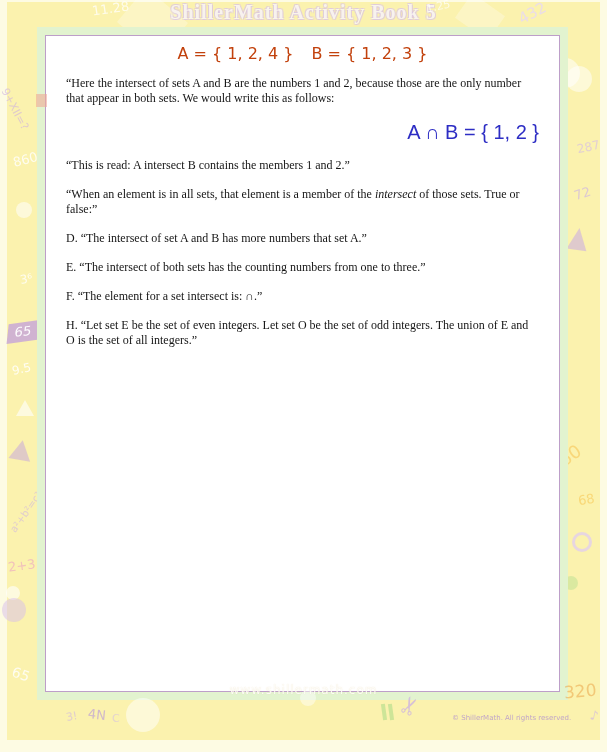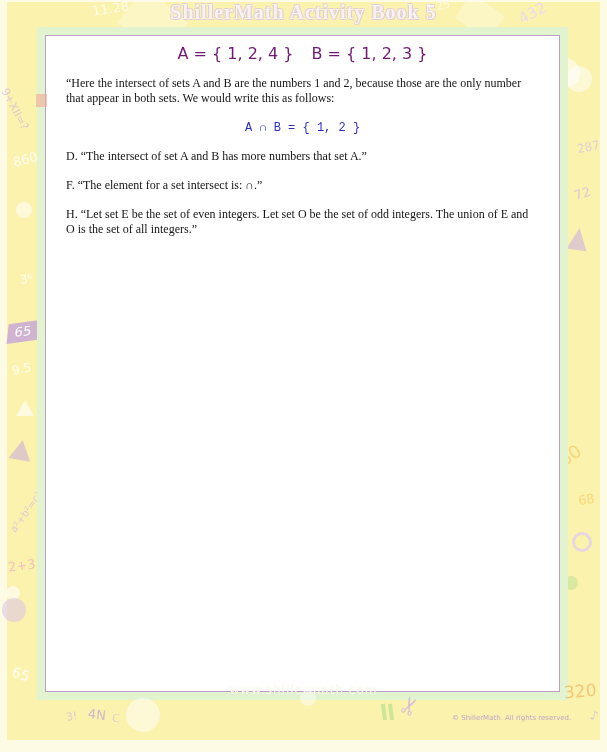--- a/index.html
+++ b/index.html
@@ -9,23 +9,23 @@
   .bgshape{position:absolute;background:rgba(255,255,255,0.28);}
   
   .book-title{position:absolute;left:0;right:0;top:1px;text-align:center;
     font-family:Liberation Serif, serif;font-weight:bold;font-size:20px;letter-spacing:1px;
     color:rgba(253,250,240,0.85);
     text-shadow:1px 1px 0 rgba(214,190,235,0.55),-1px -1px 0 rgba(214,190,235,0.55),1px -1px 0 rgba(214,190,235,0.4),-1px 1px 0 rgba(214,190,235,0.4);}
   
   .sheet{position:absolute;left:37px;top:27px;width:531px;height:673px;background:#e2f3cf;}
   .inner{position:absolute;left:8px;top:8px;right:8px;bottom:8px;background:#ffffff;
     border:1px solid #bd9ec9;box-sizing:border-box;padding:2px 20px 0 20px;}
-  .seth{font-family:"DejaVu Sans",sans-serif;font-size:16px;color:#701a75;text-align:center;margin:6px 0 13px 0;}
+  .seth{font-family:"DejaVu Sans",sans-serif;font-size:16px;color:#c2410c;text-align:center;margin:6px 0 13px 0;}
   .seth .gap{display:inline-block;width:18px;}
-  .inter-h{font-family:Liberation Mono, monospace;font-size:12px;color:#2d2dc4;text-align:center;margin:15px 0 14px 0;}
+  .inter-h{font-family:Liberation Sans, sans-serif;font-size:20px;color:#2d2dc4;text-align:right;margin:15px 0 14px 0;}
   .inner p{font-size:12px;line-height:1.25;color:#151515;margin:5px 0 14px 0;}
   .inner p .it{font-style:italic;}
   
   .dec{position:absolute;font-family:"DejaVu Sans",sans-serif;white-space:nowrap;}
   .tri{position:absolute;width:0;height:0;}
   .circle{position:absolute;border-radius:50%;}
   .ring{position:absolute;border-radius:50%;background:transparent;}
   .sq{position:absolute;}
   .para{position:absolute;background:rgba(197,162,218,0.8);transform:skewX(-14deg) rotate(-8deg);
     color:rgba(255,255,255,0.95);font-family:"DejaVu Sans",sans-serif;font-size:13px;text-align:center;line-height:20px;}
@@ -85,21 +85,24 @@
   <div class="circle" style="left:564px;top:576px;width:14px;height:14px;background:rgba(170,220,140,0.4);"></div>
   <div class="circle" style="left:548px;top:616px;width:20px;height:20px;background:rgba(255,255,255,0.5);"></div>
 
   <div class="sheet">
     <div class="inner">
       <div class="seth">
         <span>A = { 1, 2, 4 }</span><span class="gap"></span><span>B = { 1, 2, 3 }</span>
       </div>
       <p>“Here the intersect of sets A and B are the numbers 1 and 2, because those are the only number that appear in both sets. We would write this as follows:</p>
       <div class="inter-h">A ∩ B = { 1, 2 }</div>
+      <p>“This is read: A intersect B contains the members 1 and 2.”</p>
+      <p><span>“When an element is in all sets, that element is a member of the </span><span class="it">intersect</span><span> of those sets. True or false:”</span></p>
       <p>D. “The intersect of set A and B has more numbers that set A.”</p>
+      <p>E. “The intersect of both sets has the counting numbers from one to three.”</p>
       <p>F. “The element for a set intersect is:  ∩.”</p>
       <p>H. “Let set E be the set of even integers. Let set O be the set of odd integers. The union of E and O is the set of all integers.”</p>
     </div>
   </div>
 
   <div class="sq" style="left:36px;top:94px;width:11px;height:13px;background:rgba(240,170,150,0.6);"></div>
 
   <span class="dec" style="left:66px;top:710px;font-size:11px;color:rgba(205,180,228,0.6);transform:rotate(-10deg);">3!</span>
   <span class="dec" style="left:88px;top:707px;font-size:13px;color:rgba(190,160,215,0.7);transform:rotate(6deg);">4N</span>
   <span class="dec" style="left:112px;top:712px;font-size:11px;color:rgba(210,190,232,0.6);">C</span>

